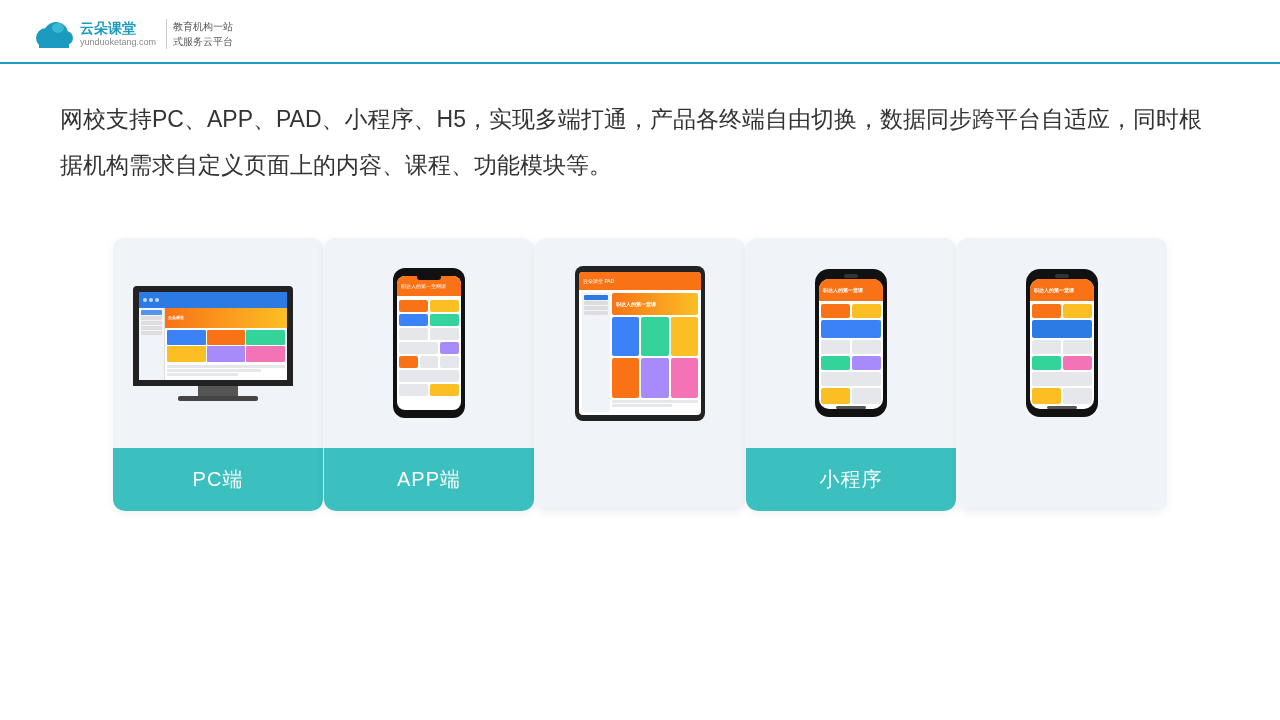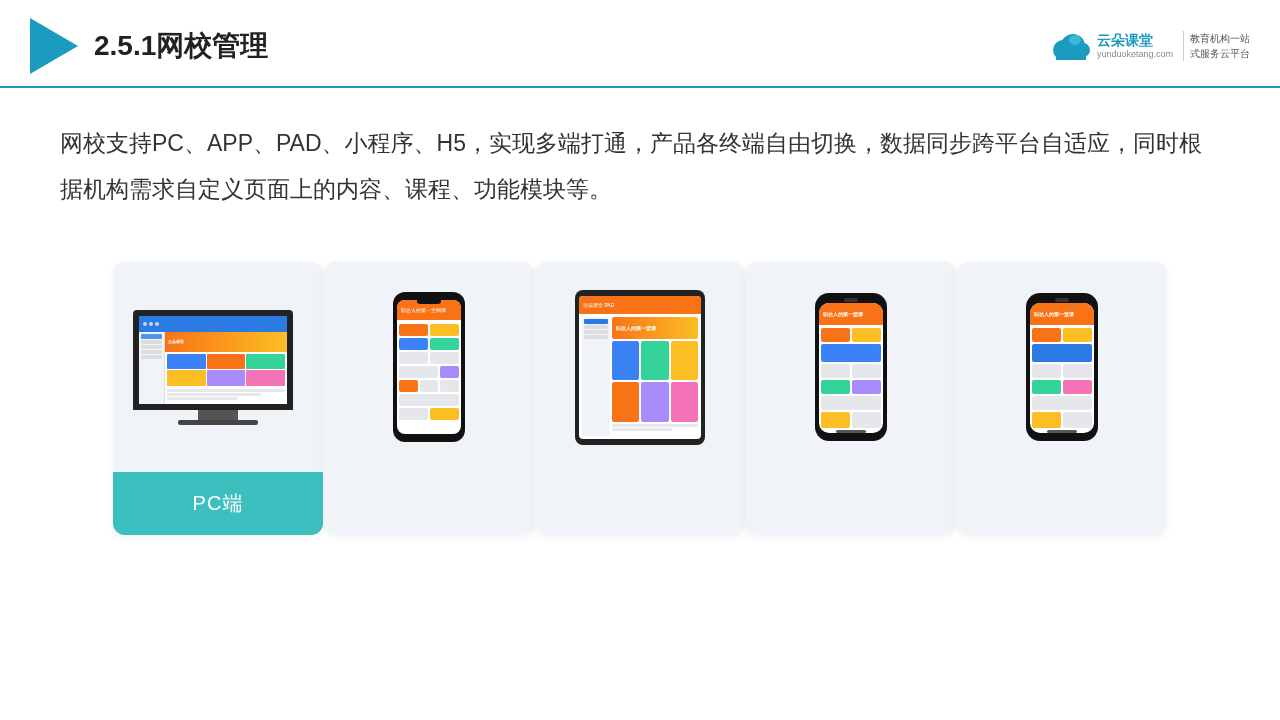--- a/index.html
+++ b/index.html
@@ -373,24 +373,20 @@
       width: 30px;
       height: 3px;
       background: #555;
       border-radius: 2px;
     }
   </style>
 </head>
 <body>
 
 <div class="header">
-  <div class="header-left">
-    <div class="logo-triangle"></div>
-    <span class="page-title">2.5.1网校管理</span>
-  </div>
   <div class="header-right">
     <div class="brand-logo">
 
       <svg class="cloud-icon" viewBox="0 0 44 32" fill="none">
         <circle cx="16" cy="20" r="10" fill="#1a9bbf"></circle>
         <circle cx="26" cy="16" r="12" fill="#1a9bbf"></circle>
         <circle cx="36" cy="20" r="7" fill="#1a9bbf"></circle>
         <rect x="9" y="20" width="30" height="10" fill="#1a9bbf"></rect>
 
         <ellipse cx="28" cy="10" rx="6" ry="5" fill="#4ecde0" opacity="0.6"></ellipse>
@@ -489,20 +485,21 @@
               <div class="phone-content-block" style="background:#e5e7eb;"></div>
             </div>
             <div class="phone-content-row">
               <div class="phone-content-block" style="background:#e5e7eb;"></div>
               <div class="phone-content-block" style="background:#fbbf24;"></div>
             </div>
           </div>
         </div>
       </div>
     </div>
+    <div class="card-label">APP端</div>
   </div>
 
   <div class="card">
     <div class="card-image-area">
       <div class="tablet-mockup">
         <div class="tablet-screen">
           <div class="tablet-screen-top">
             <span>云朵课堂 PAD</span>
           </div>
           <div style="display:flex;flex:1;overflow:hidden;padding:3px;gap:2px;">
@@ -566,20 +563,21 @@
               <div class="smartphone-block" style="background:#fbbf24;height:16px;"></div>
               <div class="smartphone-block" style="background:#e5e7eb;height:16px;"></div>
             </div>
           </div>
         </div>
         <div class="bottom-bar">
             <div class="bottom-bar-line"></div>
           </div>
       </div>
     </div>
+    <div class="card-label">小程序</div>
   </div>
 
   <div class="card">
     <div class="card-image-area">
       <div class="smartphone-mockup">
         <div class="smartphone-camera"></div>
         <div class="smartphone-screen">
           <div class="smartphone-screen-top">
             <span>职达人的第一堂课</span>
           </div>

